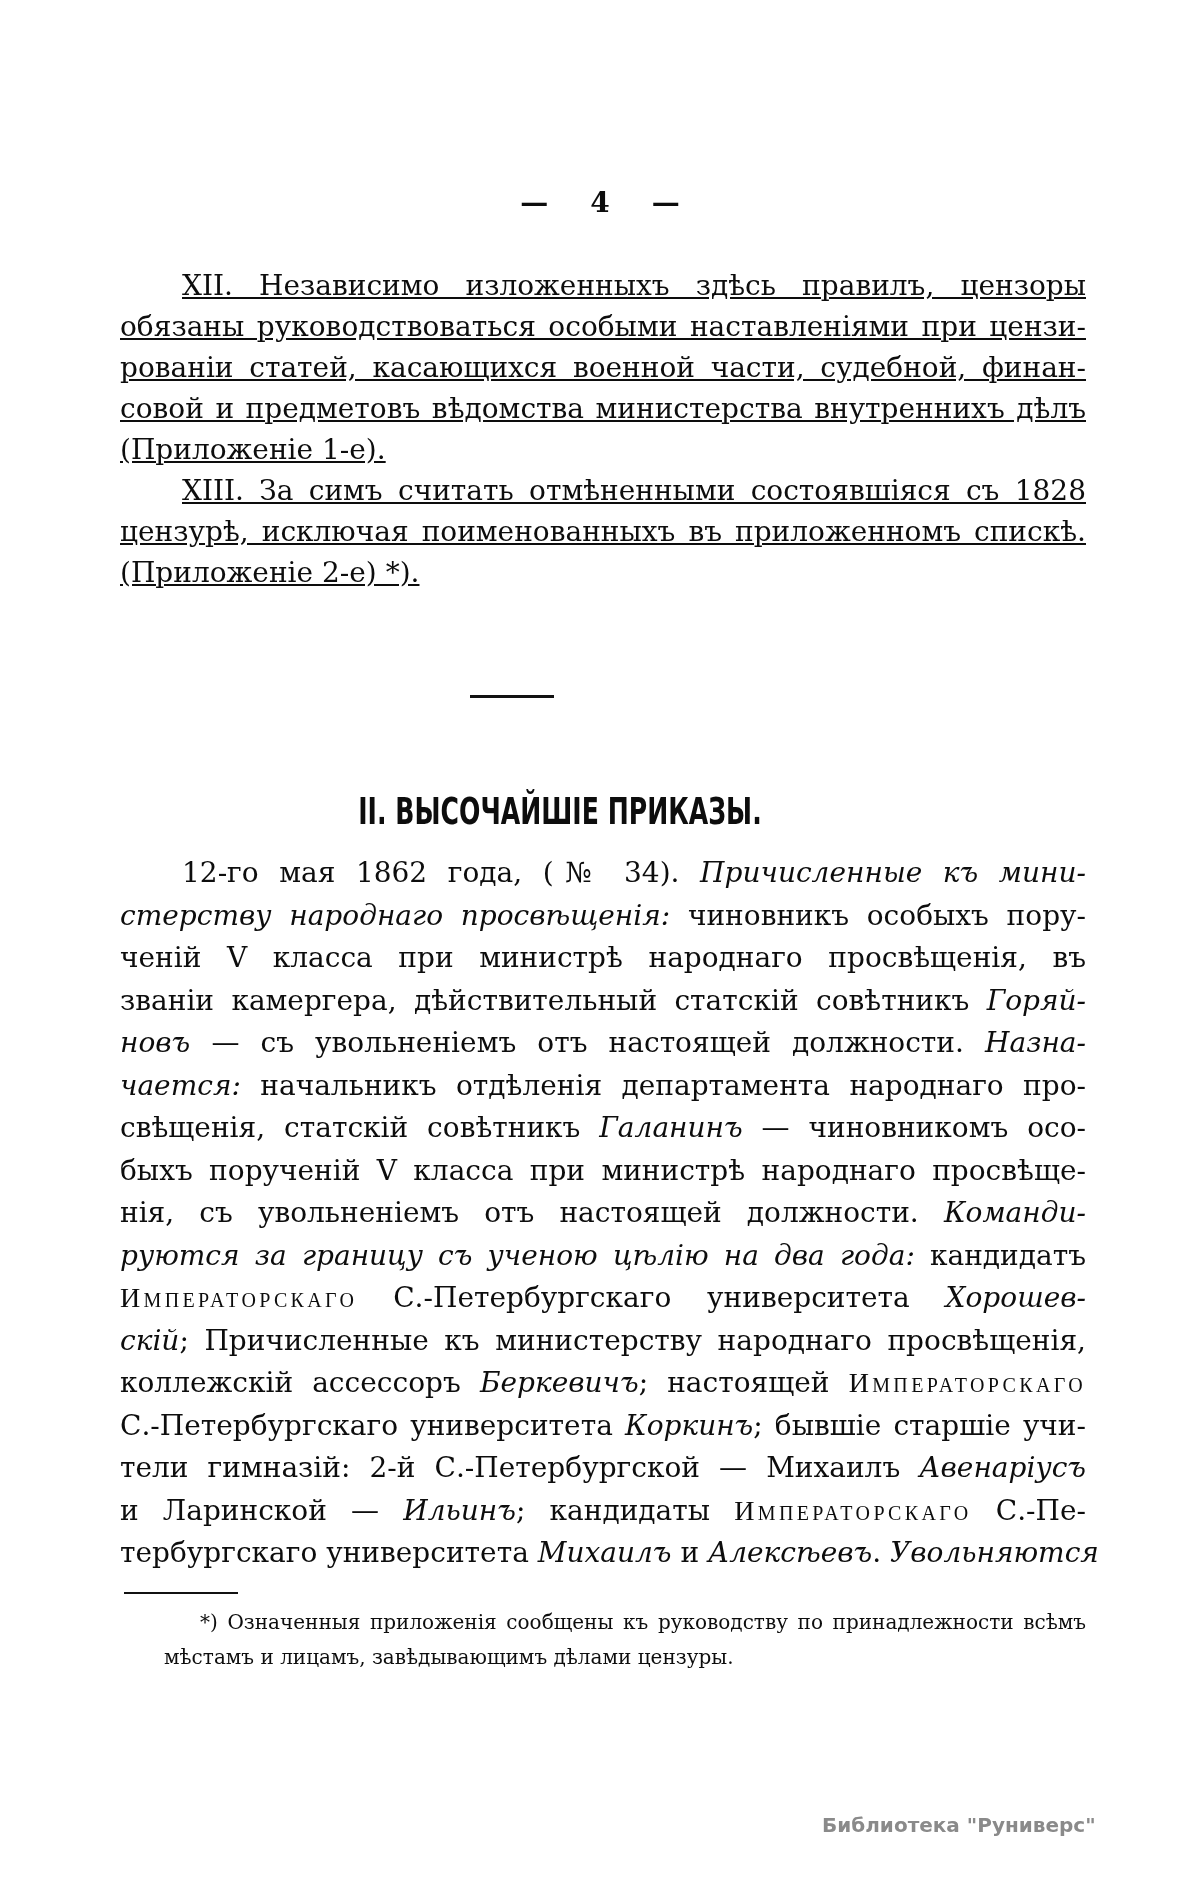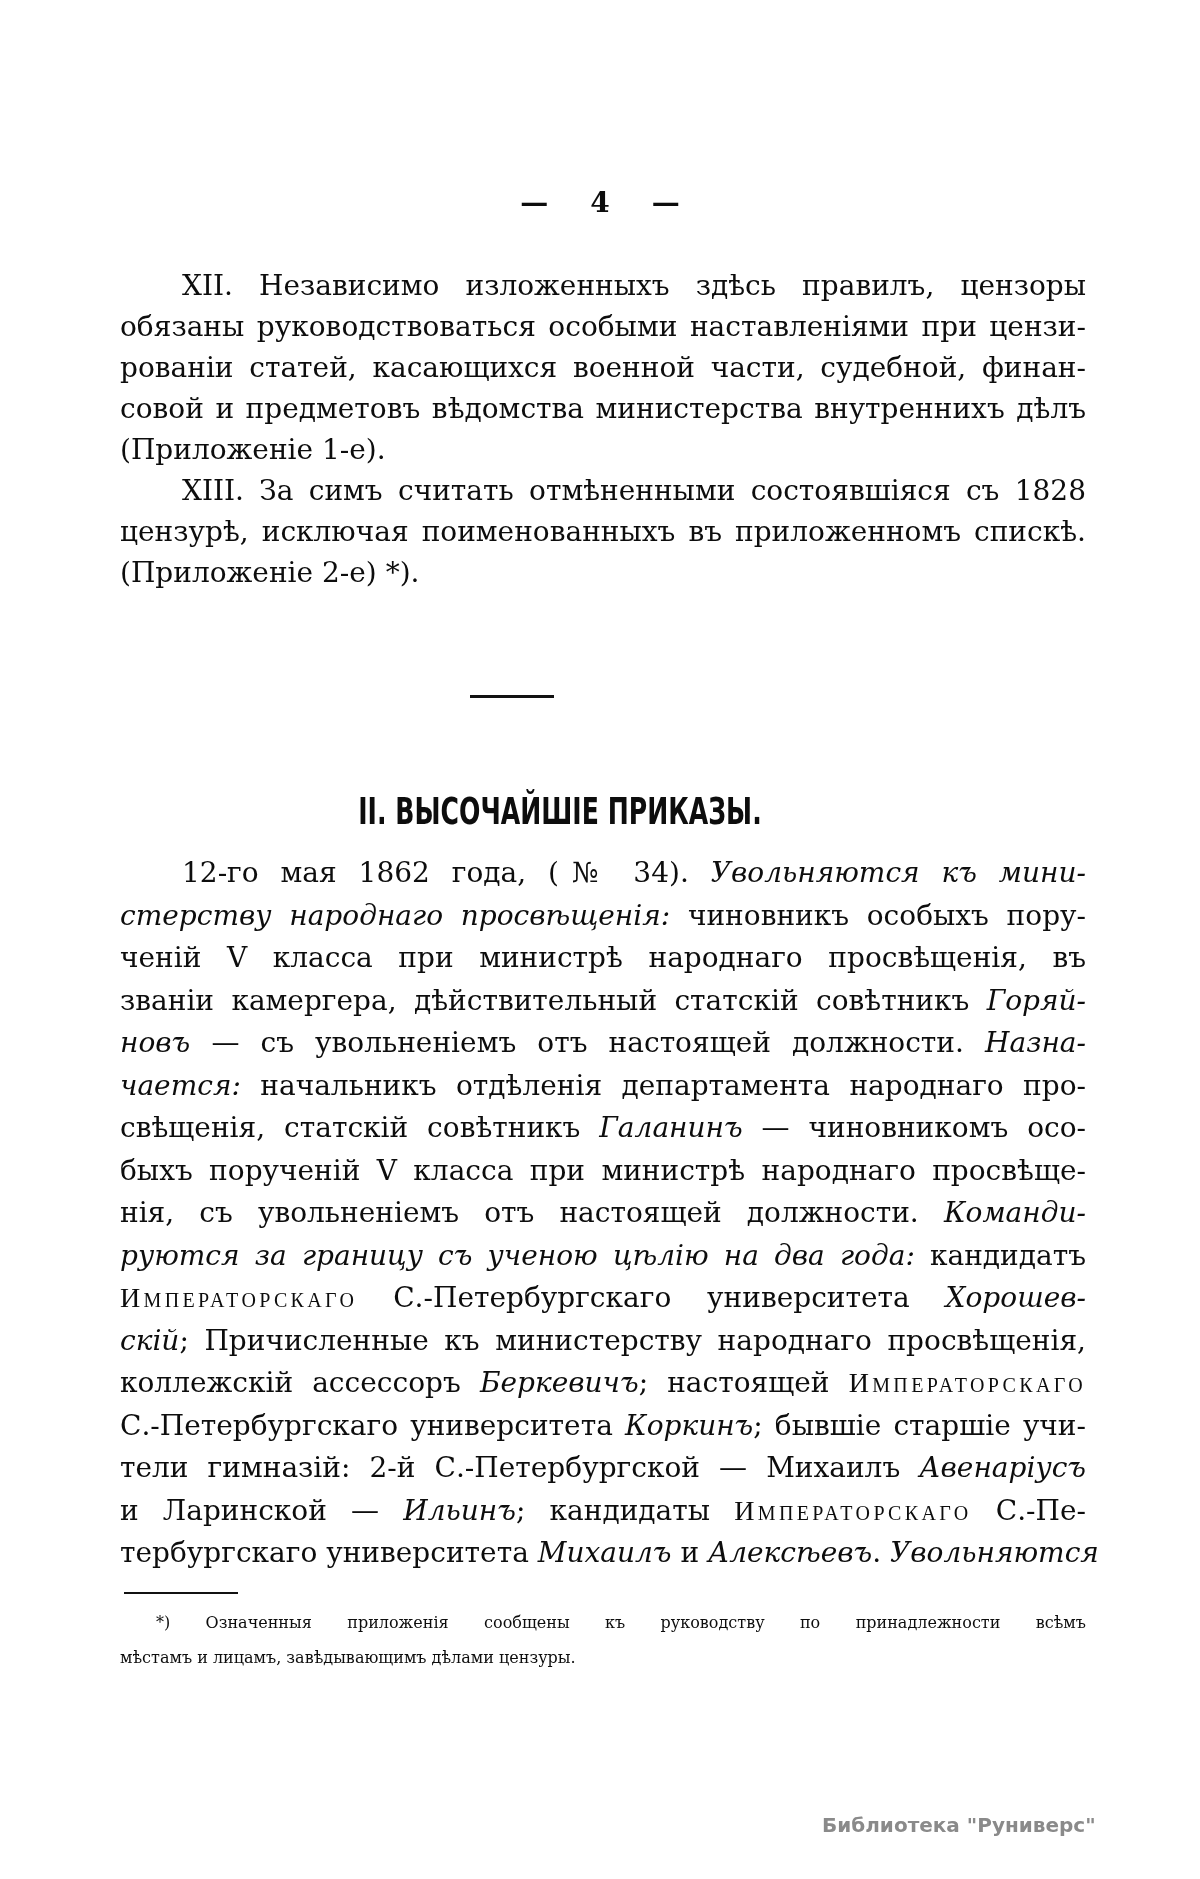--- a/index.html
+++ b/index.html
@@ -48,20 +48,21 @@
   .run-r { font-style: normal; }
   .run-i { font-style: italic; }
   .run-sc { font-variant: small-caps; font-variant-caps: small-caps; letter-spacing: 0.12em; font-family: Liberation Serif, serif; }
 
   
   #rules-block { top: 265px; }
   #rules-block .tline {
     height: 41px;
     line-height: 41px;
     font-size: 28px;
+    text-decoration: underline;
   }
   #rules-block .tline.indent { padding-left: 62px; }
 
   
   .section-divider {
     position: absolute;
     top: 695px;
     left: 470px;
     width: 84px;
     height: 0;
@@ -99,21 +100,22 @@
     top: 1592px;
     left: 124px;
     width: 114px;
     height: 0;
     border-top: 2px solid #111111;
   }
   #footnote-block { top: 1605px; }
   #footnote-block .tline {
     height: 35px;
     line-height: 35px;
-    font-size: 16px;
+    font-size: 20px;
+    margin-left: 44px;
   }
   #footnote-block .tline.indent { padding-left: 36px; }
 
   
   .watermark {
     position: absolute;
     top: 1813px;
     left: 822px;
     width: 260px;
     font-family: "DejaVu Sans", "Liberation Sans", sans-serif;
@@ -147,21 +149,21 @@
         <div class="tline"><span class="run-r">цензурѣ, исключая поименованныхъ въ приложенномъ спискѣ.</span></div>
         <div class="tline no-just"><span class="run-r">(Приложеніе 2-е) *).</span></div>
       </div>
   </div>
 
   <div class="section-divider"></div>
 
   <div class="section-heading">II. ВЫСОЧАЙШІЕ ПРИКАЗЫ.</div>
 
   <div class="text-block" id="order-block">
-      <div class="tline indent"><span class="run-r">12-го мая 1862 года, (№ 34). </span><span class="run-i">Увольняются къ мини-</span></div>
+      <div class="tline indent"><span class="run-r">12-го мая 1862 года, (№ 34). </span><span class="run-i">Причисленные къ мини-</span></div>
       <div class="tline"><span class="run-i">стерству народнаго просвѣщенія: </span><span class="run-r">чиновникъ особыхъ пору-</span></div>
       <div class="tline"><span class="run-r">ченій V класса при министрѣ народнаго просвѣщенія, въ</span></div>
       <div class="tline"><span class="run-r">званіи камергера, дѣйствительный статскій совѣтникъ </span><span class="run-i">Горяй-</span></div>
       <div class="tline"><span class="run-i">новъ </span><span class="run-r">— съ увольненіемъ отъ настоящей должности. </span><span class="run-i">Назна-</span></div>
       <div class="tline"><span class="run-i">чается: </span><span class="run-r">начальникъ отдѣленія департамента народнаго про-</span></div>
       <div class="tline"><span class="run-r">свѣщенія, статскій совѣтникъ </span><span class="run-i">Галанинъ </span><span class="run-r">— чиновникомъ осо-</span></div>
       <div class="tline"><span class="run-r">быхъ порученій V класса при министрѣ народнаго просвѣще-</span></div>
       <div class="tline"><span class="run-r">нія, съ увольненіемъ отъ настоящей должности. </span><span class="run-i">Команди-</span></div>
       <div class="tline"><span class="run-i">руются за границу съ ученою цѣлію на два года: </span><span class="run-r">кандидатъ</span></div>
       <div class="tline"><span class="run-sc">Императорскаго</span><span class="run-r"> С.-Петербургскаго университета </span><span class="run-i">Хорошев-</span></div>

